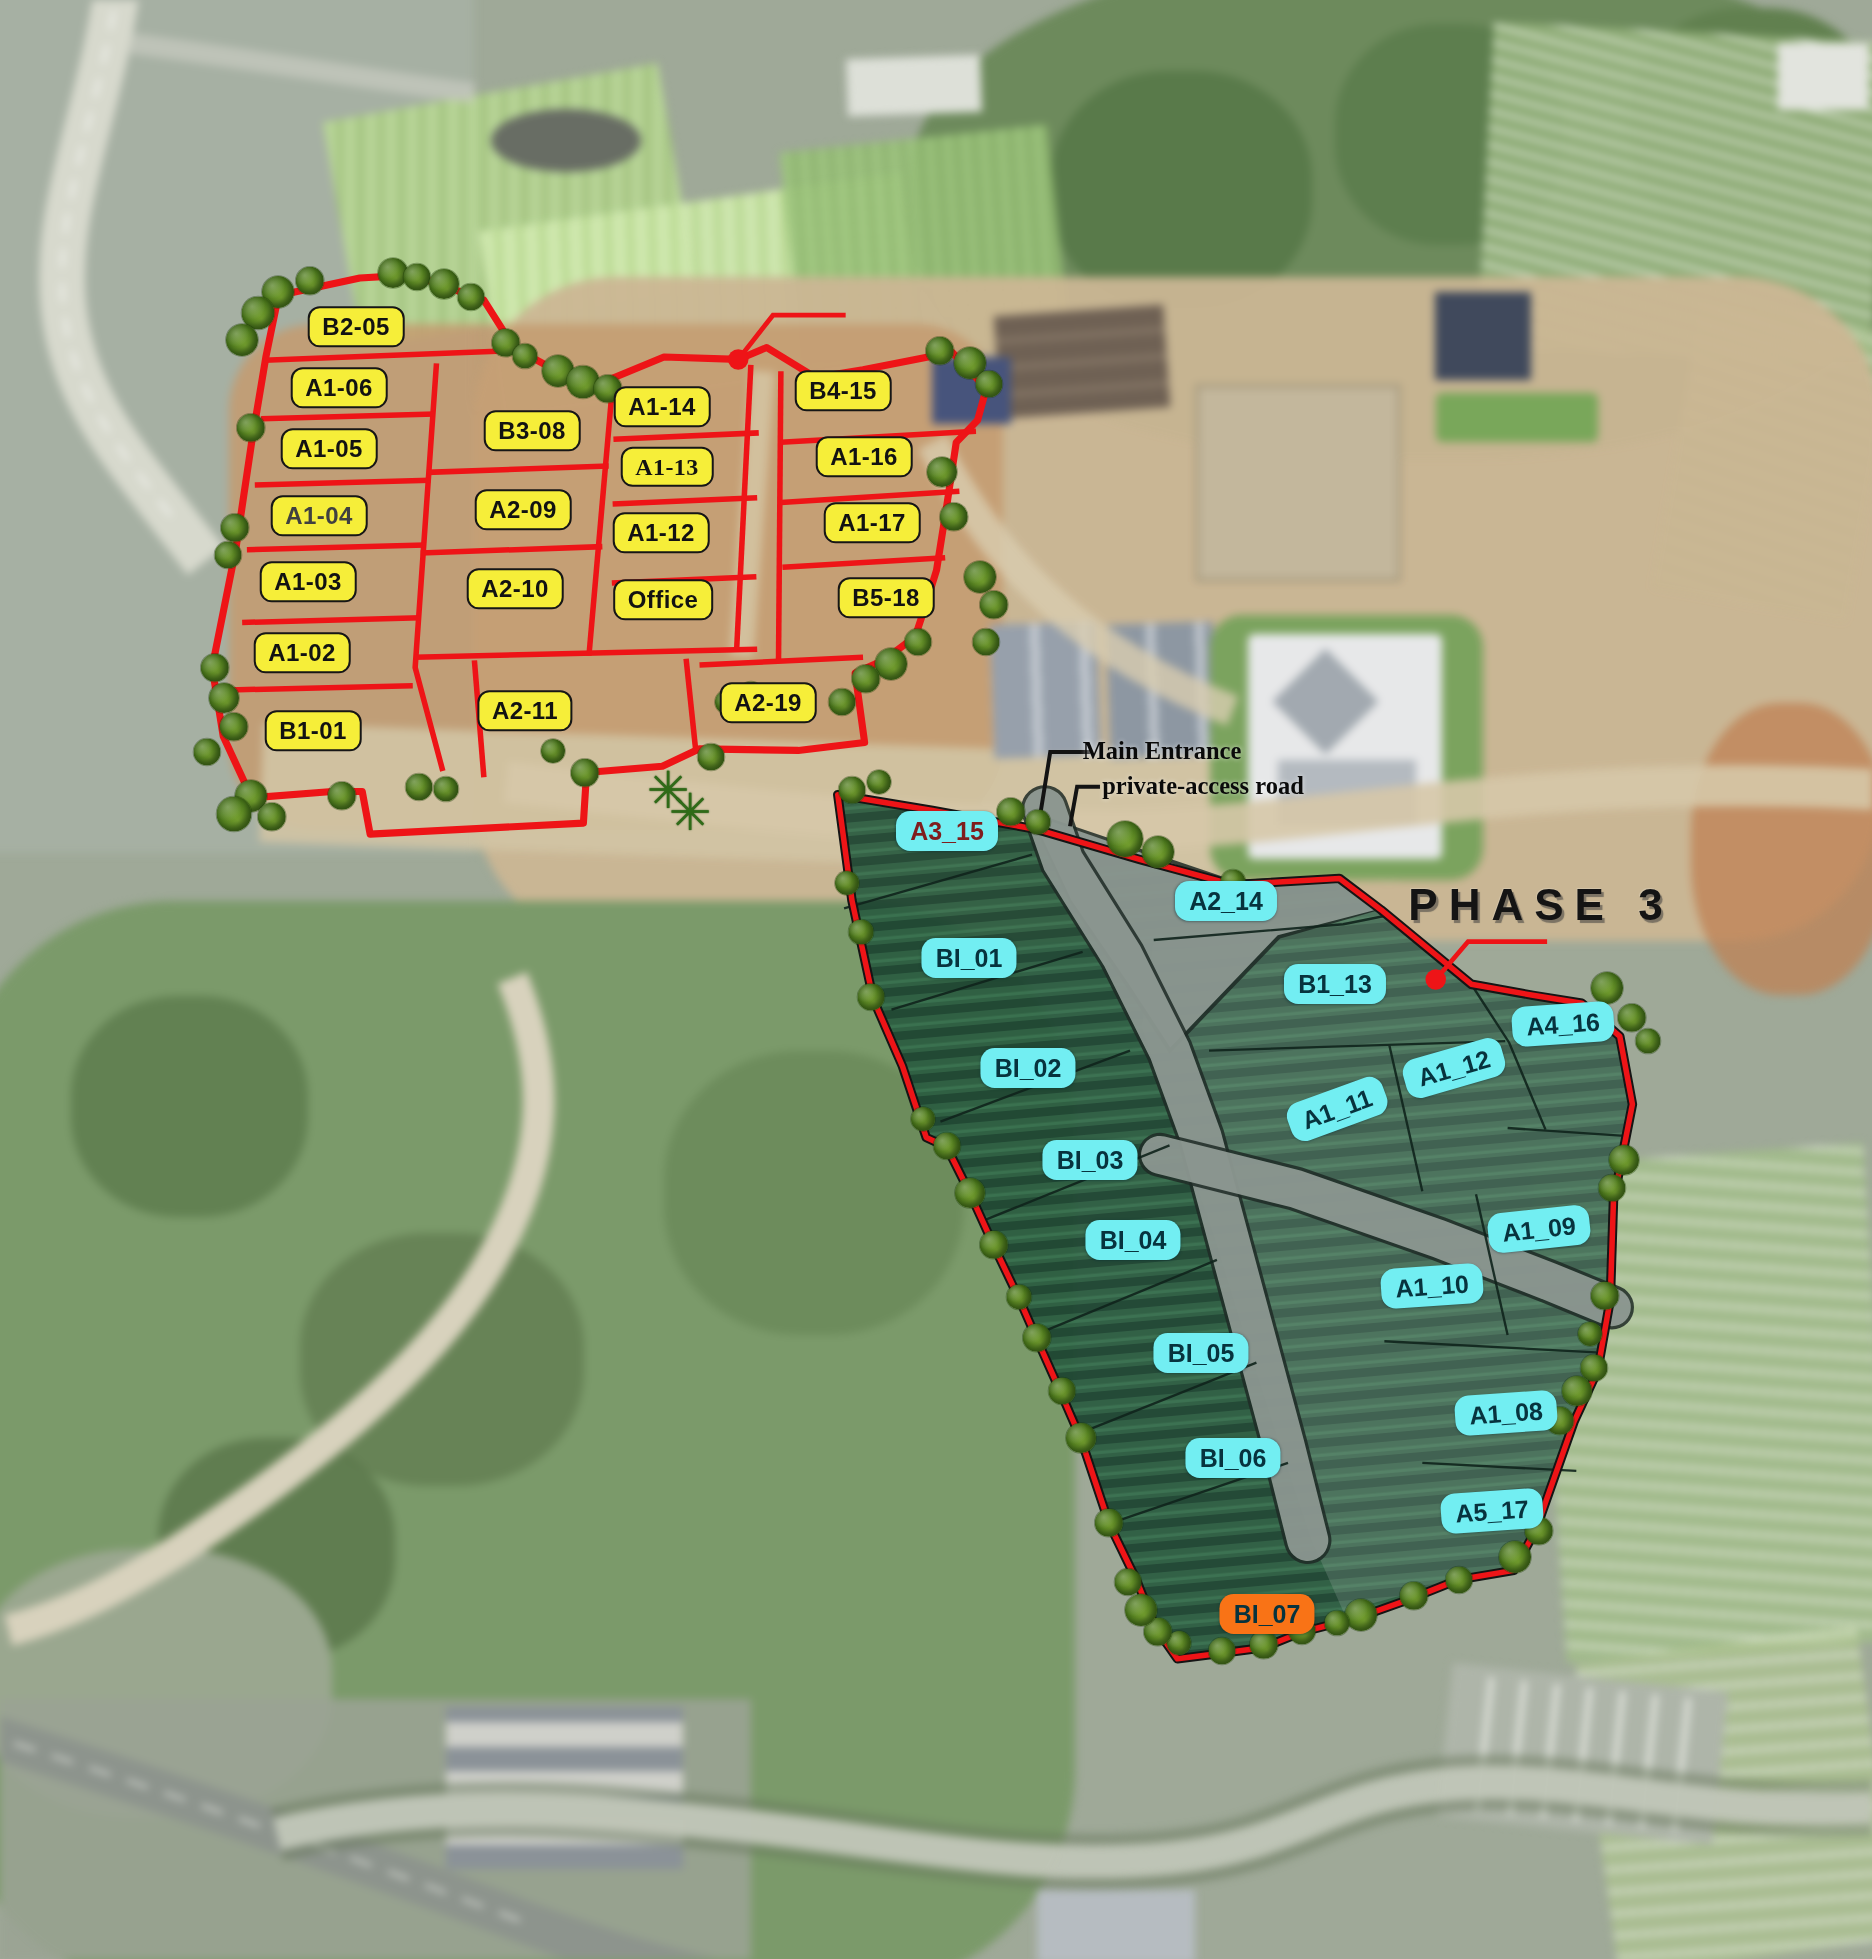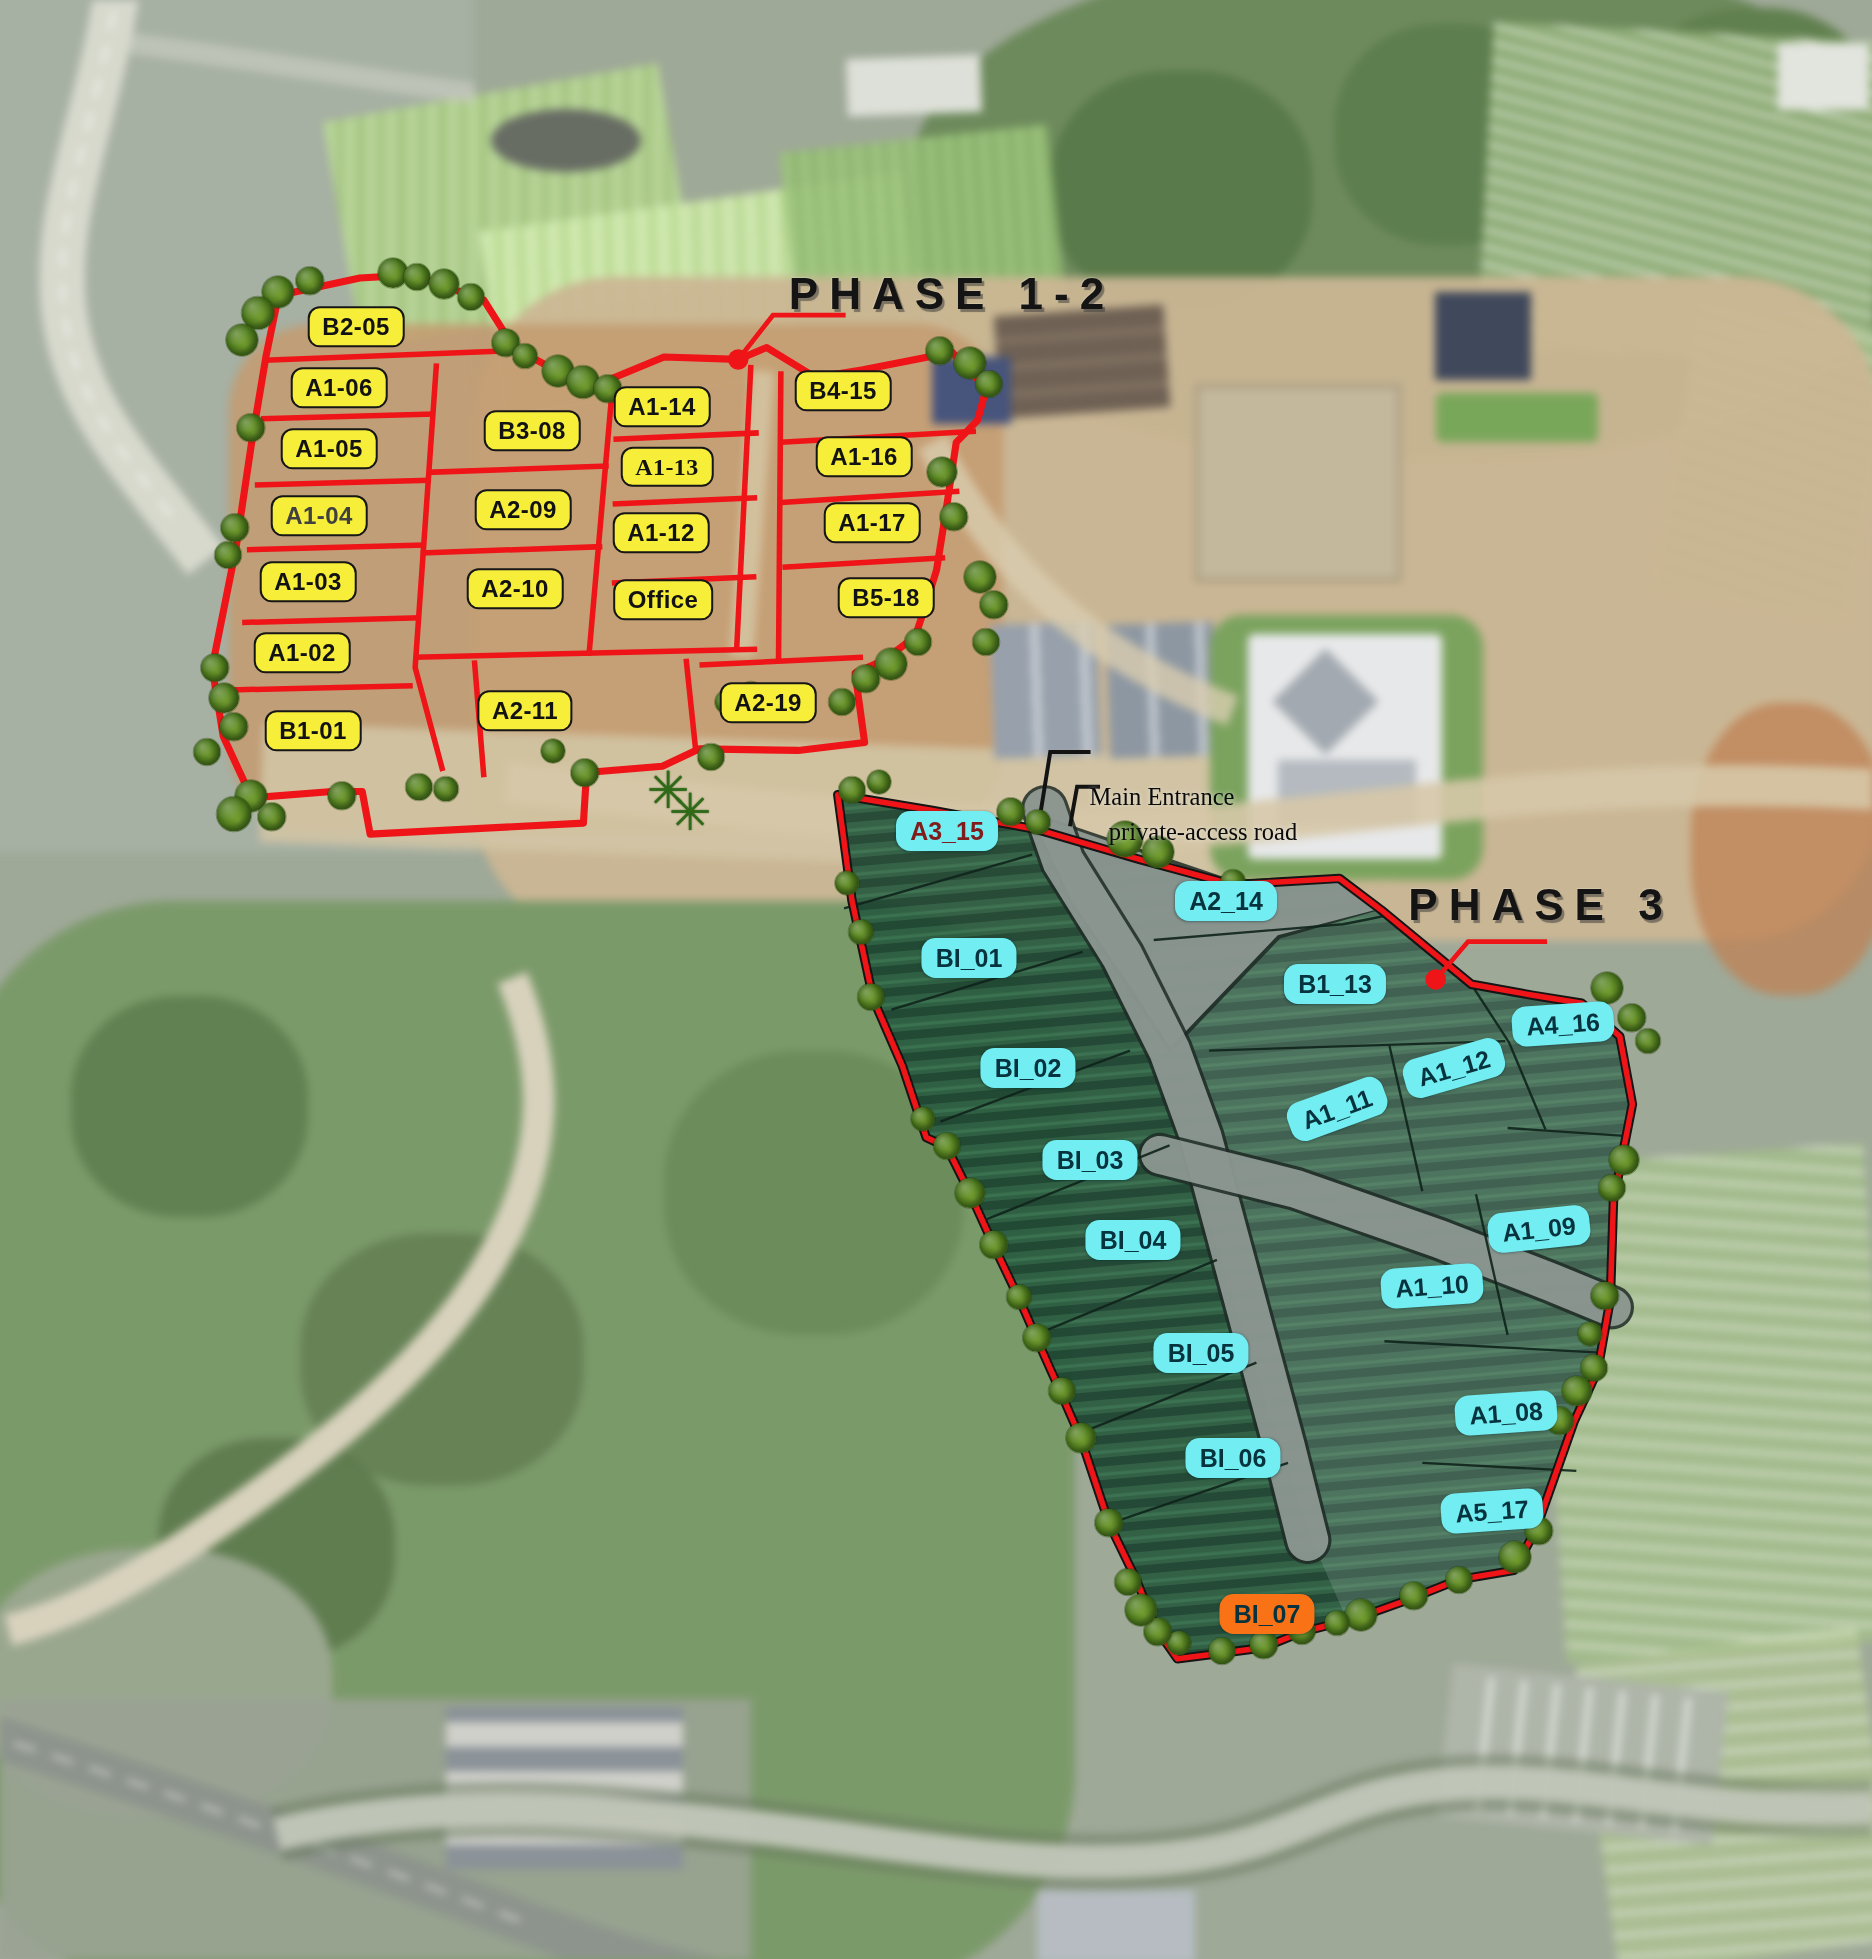--- a/index.html
+++ b/index.html
@@ -27,22 +27,22 @@
   .chip.c{font-size:25px;padding:5.5px 14.2px;border-radius:14.2px;color:#07333e;
           box-shadow:0 0.8px 2.4px rgba(0,40,50,.4);}
   
   .title{position:absolute;transform:translate(-50%,-50%);font-weight:bold;
          font-size:44px;letter-spacing:11px;color:#141414;white-space:nowrap;
          text-shadow:2.4px 3.2px 0.8px rgba(60,60,60,.55), -0.8px -0.8px 0 rgba(255,255,255,.18);}
   #title12{left:952px;top:294px;}
   #title3{left:1541px;top:905px;}
   
   .annot{position:absolute;transform:translate(-50%,-50%);white-space:nowrap;
-         font-family:"Liberation Serif",serif;font-weight:normal;font-size:24.5px;
-         color:#0a0a0a;text-shadow:0 0 5.5px rgba(255,255,255,.65);margin-top:46px;}
+         font-family:"Liberation Serif",serif;font-weight:bold;font-size:24.5px;
+         color:#0a0a0a;text-shadow:0 0 5.5px rgba(255,255,255,.65);}
 </style>
 </head>
 <body>
 
 <div id="stage">
 
   <div id="bg">
     <div class="patch" style="left:-32px;top:-32px;width:506px;height:885px;background:#a6b0a3;"></div>
     <div class="tex" style="left:909px;top:-47px;width:1011px;height:506px;background:#6d8a5c;"></div>
     <div class="tex" style="left:1051px;top:71px;width:261px;height:237px;background:#597a4a;"></div>
@@ -317,16 +317,15 @@
       <div class="chip c" style="left: 1432px; top: 1286px; background: rgb(114, 238, 242); color: rgb(7, 51, 62); transform: translate(-50%, -50%) rotate(-4deg);">A1_10</div>
       <div class="chip c" style="left: 1201px; top: 1353px; background: rgb(114, 238, 242); color: rgb(7, 51, 62);">BI_05</div>
       <div class="chip c" style="left: 1506px; top: 1413px; background: rgb(114, 238, 242); color: rgb(7, 51, 62); transform: translate(-50%, -50%) rotate(-4deg);">A1_08</div>
       <div class="chip c" style="left: 1233px; top: 1458px; background: rgb(114, 238, 242); color: rgb(7, 51, 62);">BI_06</div>
       <div class="chip c" style="left: 1492px; top: 1511px; background: rgb(114, 238, 242); color: rgb(7, 51, 62); transform: translate(-50%, -50%) rotate(-4deg);">A5_17</div>
       <div class="chip c" style="left: 1267px; top: 1614px; background: #f97316; color: rgb(7, 51, 62); text-align: right;">BI_07</div>
       <div class="annot" style="left: 1162px; top: 751px;">Main Entrance</div>
       <div class="annot" style="left: 1203px; top: 786px;">private-access road</div>
     </div>
 
-  <div class="title" id="title12">PHASE 1-2</div>
   <div class="title" id="title3">PHASE 3</div>
 </div>
 
 
 </body></html>

